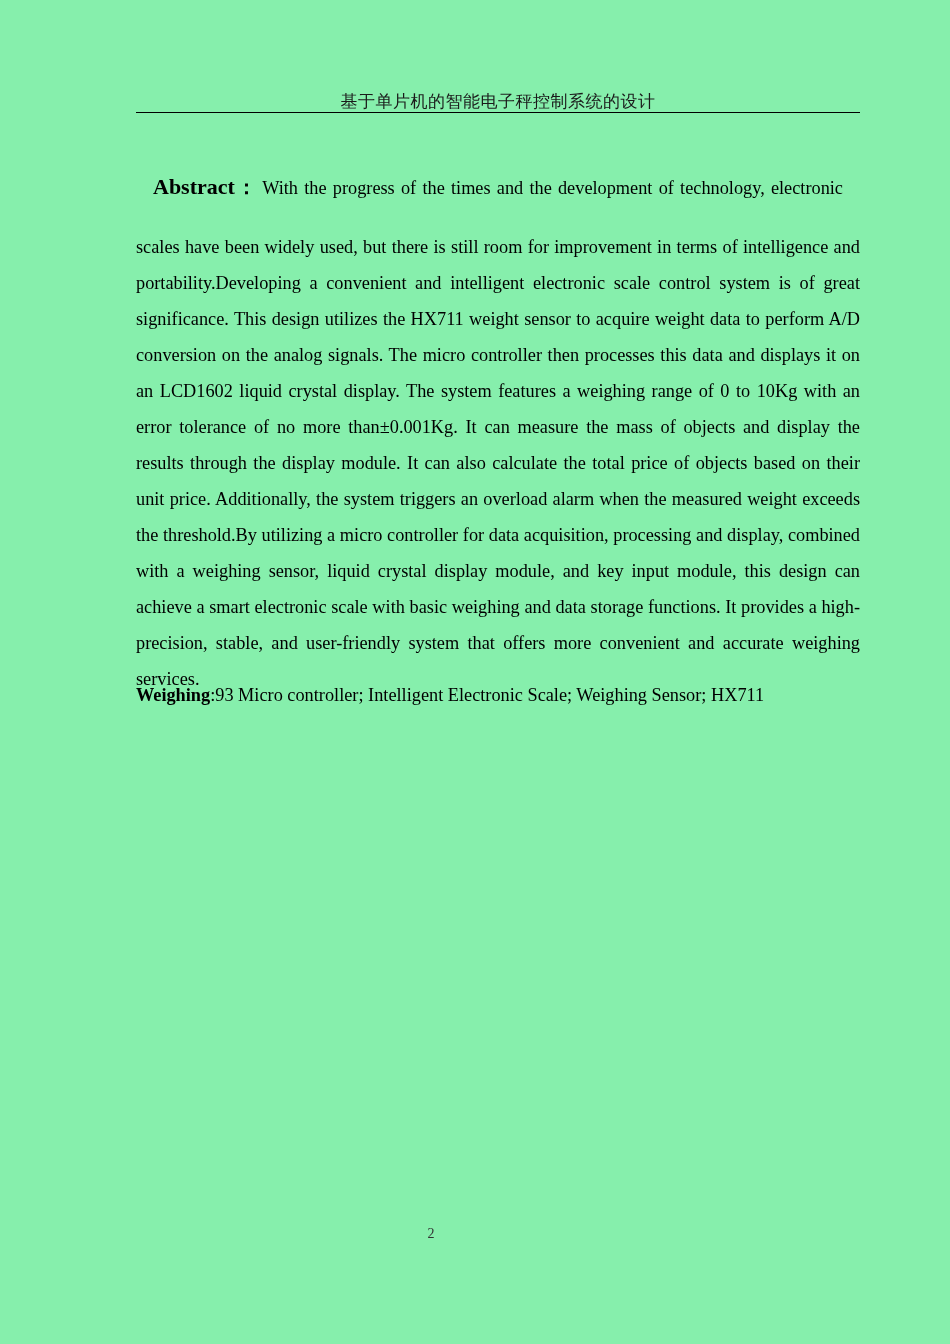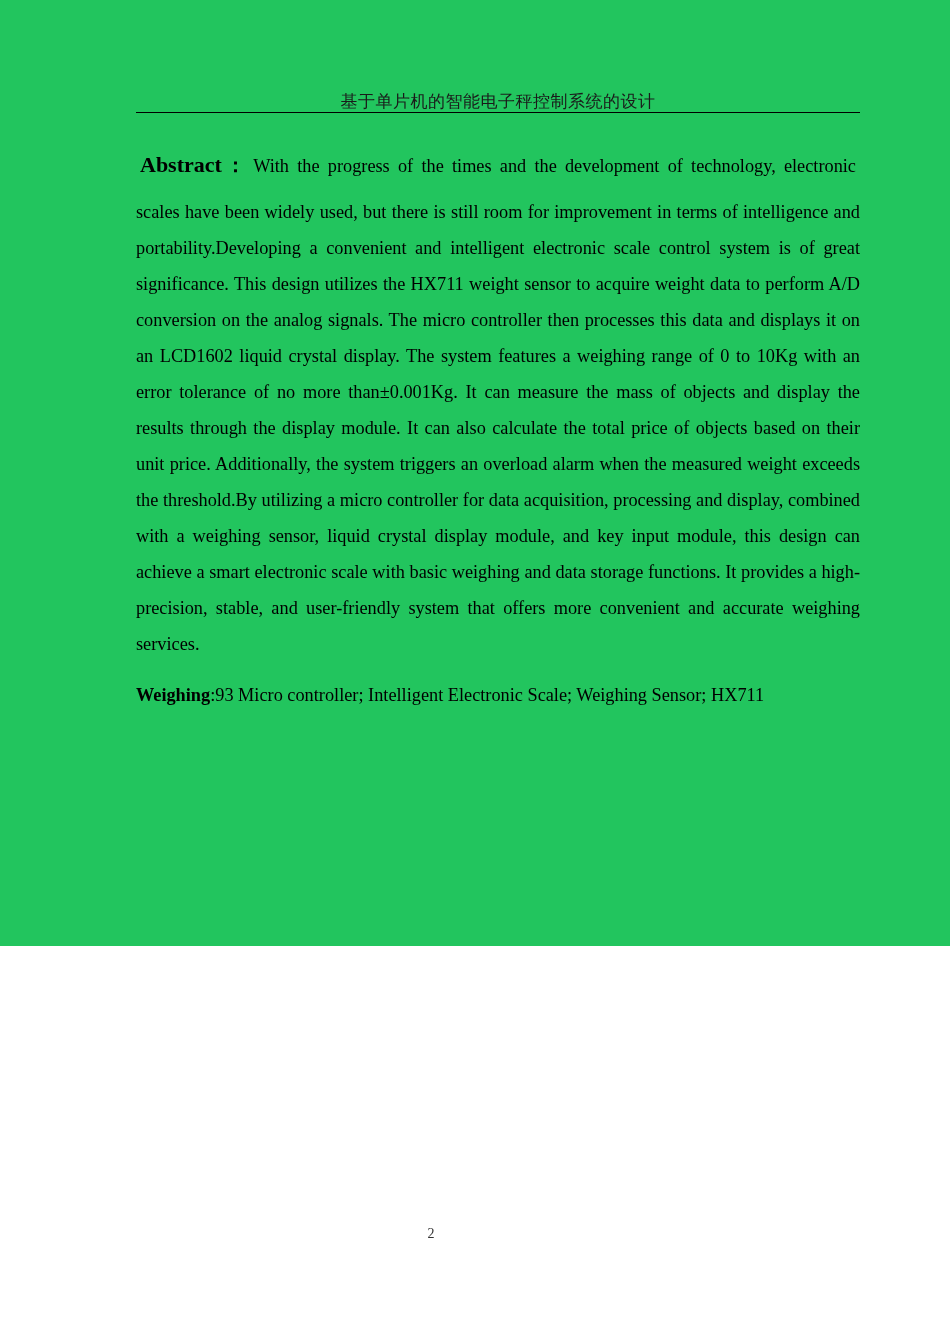--- a/index.html
+++ b/index.html
@@ -11,22 +11,22 @@
       width: 950px;
       height: 1344px;
       position: relative;
       overflow: hidden;
       font-family: "Liberation Serif", "DejaVu Serif", serif;
       color: #000000;
     }
     .page {
       position: absolute;
       left: 0; top: 0;
-      width: 950px; height: 946px;
-      background: #22c55e;
+      width: 950px; height: 1344px;
+      background: #86efac;
     }
     .running-header {
       position: absolute;
       left: 136px;
       top: 90px;
       width: 724px;
       height: 22px;
       border-bottom: 1px solid #000;
       text-align: center;
       font-family: "DejaVu Sans", "Liberation Sans", sans-serif;
@@ -38,22 +38,22 @@
     .abstract-block {
       position: absolute;
       left: 136px;
       top: 146px;
       width: 724px;
       font-size: 18.3px;
       text-align: justify;
       text-align-last: left;
     }
     .abstract-first {
-      line-height: 29px;
-      margin: 4px;
+      line-height: 48px;
+      margin: 17px;
       text-align: justify;
       text-align-last: justify;
     }
     .abstract-label {
       font-weight: bold;
       font-size: 22px;
     }
     .abstract-colon {
       font-weight: bold;
       font-size: 20px;

